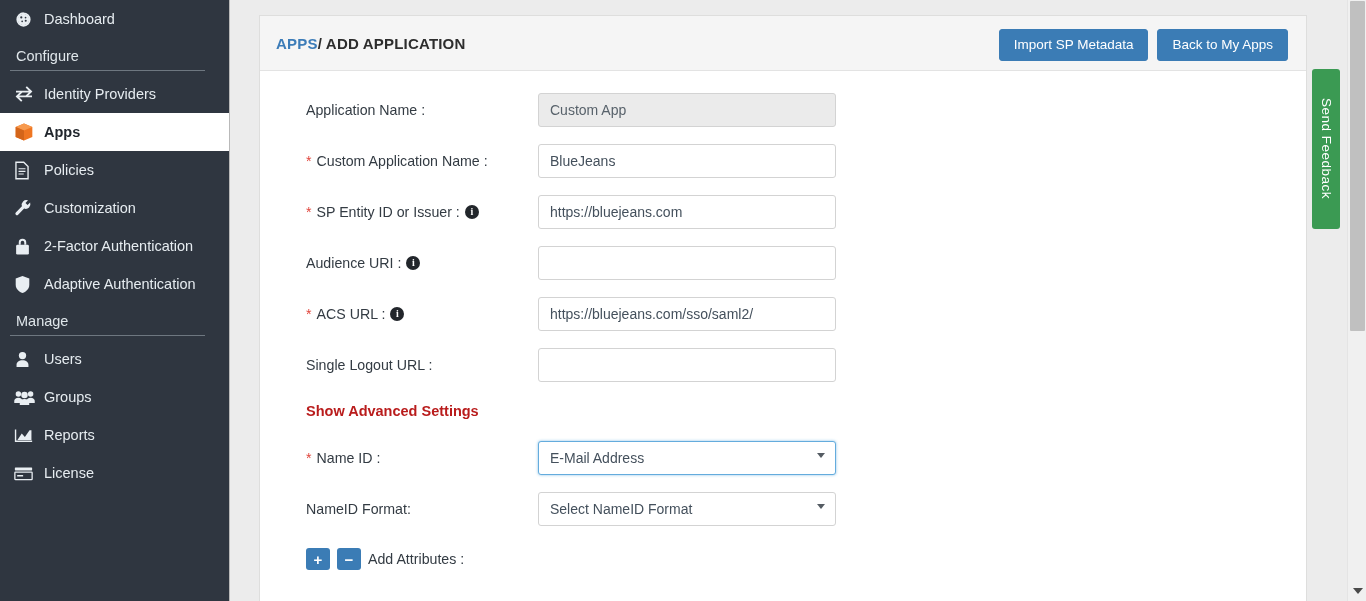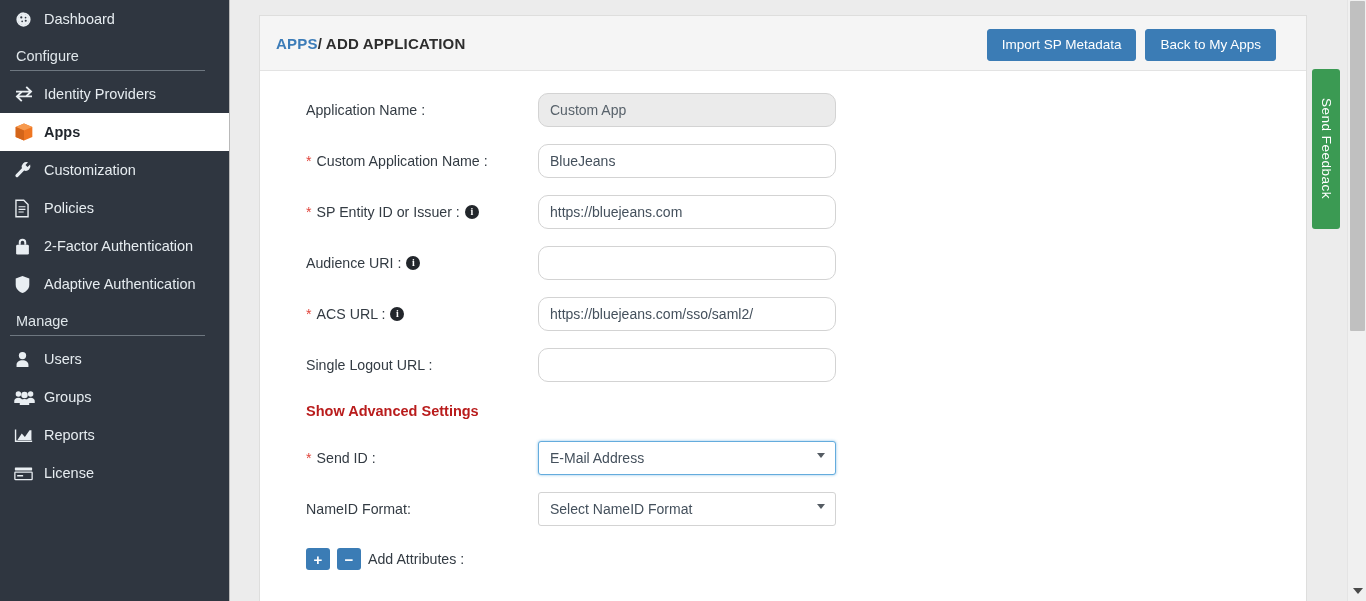--- a/index.html
+++ b/index.html
@@ -57,21 +57,21 @@
     position: relative;
   }
   #breadcrumb {
     font-size: 15px; font-weight: bold;
     letter-spacing: 0.2px;
     color: #2d2d2d;
   }
   #breadcrumb .bc-link { color: #3c7cb8; }
   #breadcrumb .bc-sep { color: #2d2d2d; font-weight: bold; }
   .hdr-btns {
-    position: absolute; right: 30px; top: 13px;
+    position: absolute; right: 18px; top: 13px;
     display: flex; gap: 9px;
   }
   .btn-primary {
     background: #3b7cb5; color: #fff;
     border: 1px solid #3b7cb5; border-radius: 3px;
     font-size: 13.5px; padding: 8px 14px;
     cursor: pointer; line-height: 1;
     font-family: "Liberation Sans", sans-serif;
   }
 
@@ -93,21 +93,21 @@
     display: inline-flex; align-items: center; justify-content: center;
     width: 14px; height: 14px; border-radius: 50%;
     background: #22262b; color: #fff;
     font-size: 10px; font-weight: bold;
     font-family: "Liberation Serif", serif;
     line-height: 1;
   }
   .fctrl { width: 298px; }
   .fctrl input[type=text] {
     width: 298px; height: 34px;
-    border: 1px solid #d3d3d3; border-radius: 10px;
+    border: 1px solid #d3d3d3; border-radius: 3px;
     padding: 0 11px;
     font-size: 14px; color: #44505c;
     background: #fff;
     font-family: "Liberation Sans", sans-serif;
     outline: none;
   }
   .fctrl input[disabled] {
     background: #ebebeb; color: #58626b;
   }
   .sel-wrap {
@@ -229,35 +229,35 @@
         <path d="M12 1.8 22 6v12l-10 4.2L2 18V6z" fill="#ef7622"></path>
         <path d="M12 1.8 22 6l-10 4.3L2 6z" fill="#f79a4e"></path>
         <path d="M12 10.3V22.2L2 18V6z" fill="#d4651a"></path>
       </svg>
     </span>
     <span>Apps</span>
   </div>
 
   <div class="nav-item">
     <span class="ico">
-      <svg width="19" height="19" viewBox="0 0 24 24" fill="#e9eef2">
-        <path d="M20.4 4.4a6 6 0 01-7.6 7.7L5.2 19.8a2 2 0 11-2.9-2.8l7.7-7.7A6 6 0 0117.7 1.7l-3.2 3.2 2.6 2.6 3.3-3.1z"></path>
-      </svg>
-    </span>
-    <span>Customization</span>
-  </div>
-
-  <div class="nav-item">
-    <span class="ico">
       <svg width="16" height="19" viewBox="0 0 18 22" fill="none" stroke="#e9eef2" stroke-width="1.6">
         <path d="M2 1.5h9l5 5v14H2z"></path>
         <path d="M5 9h8M5 12h8M5 15h6" stroke-width="1.3"></path>
       </svg>
     </span>
     <span>Policies</span>
+  </div>
+
+  <div class="nav-item">
+    <span class="ico">
+      <svg width="19" height="19" viewBox="0 0 24 24" fill="#e9eef2">
+        <path d="M20.4 4.4a6 6 0 01-7.6 7.7L5.2 19.8a2 2 0 11-2.9-2.8l7.7-7.7A6 6 0 0117.7 1.7l-3.2 3.2 2.6 2.6 3.3-3.1z"></path>
+      </svg>
+    </span>
+    <span>Customization</span>
   </div>
 
   <div class="nav-item">
     <span class="ico">
       <svg width="17" height="19" viewBox="0 0 20 22" fill="#e9eef2">
         <rect x="2.5" y="9" width="15" height="11.5" rx="1.6"></rect>
         <path d="M5.6 9V6.3a4.4 4.4 0 018.8 0V9h-2.3V6.3a2.1 2.1 0 00-4.2 0V9z"></path>
       </svg>
     </span>
     <span>2-Factor Authentication</span>
@@ -401,21 +401,21 @@
         <input type="text" value="" style="">
       </div>
     </div>
 
     <div id="adv-link">Show Advanced Settings</div>
 
     
     <div class="frow">
       <div class="flabel">
         <span class="req">*</span>
-          <span>Send ID :</span>
+          <span>Name ID :</span>
       </div>
       <div class="fctrl">
         <div class="sel-wrap">
           <div class="sel-box focused">
             <span>E-Mail Address</span>
           </div>
           <span class="caret"></span>
         </div>
       </div>
     </div>

